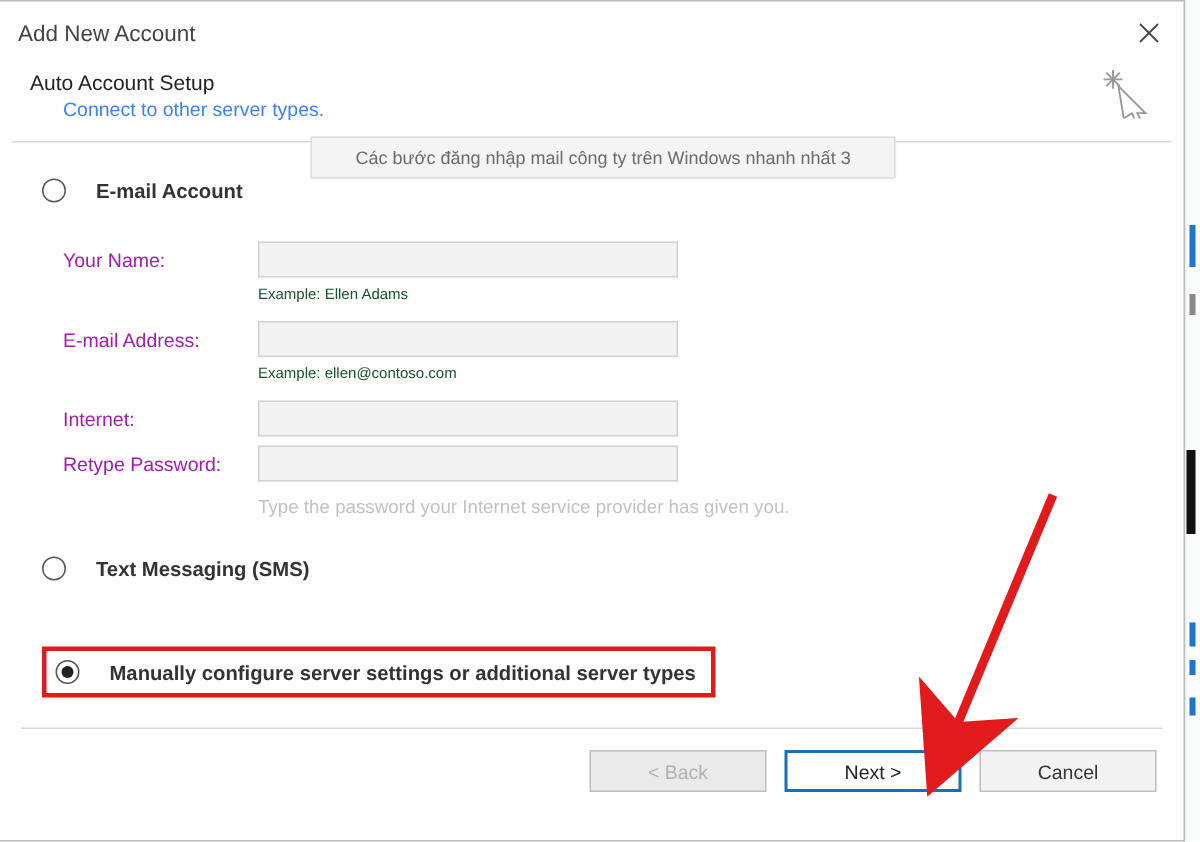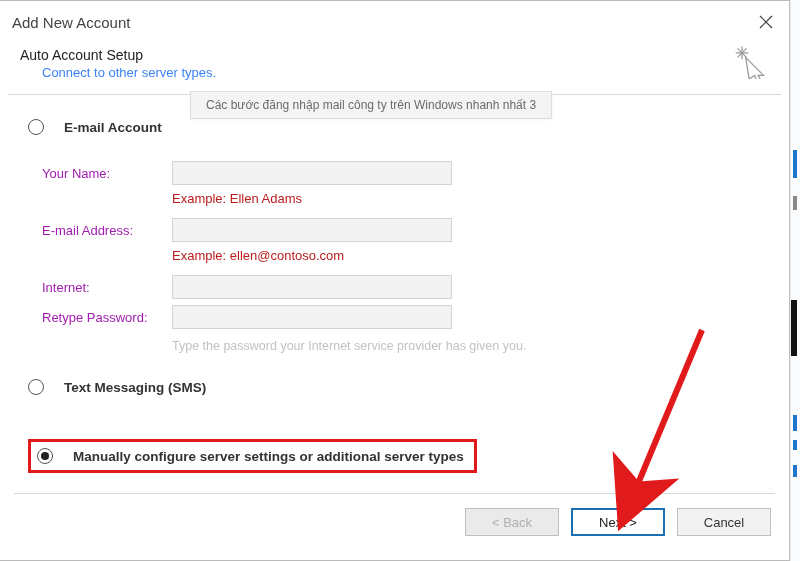--- a/index.html
+++ b/index.html
@@ -63,25 +63,25 @@
     width: 36px;
     height: 36px;
   }
   .cursor-star svg { stroke: #999; fill: none; stroke-width: 1.4; }
   .divider {
     border-top: 1px solid #d8d8d8;
     margin: 0 8px;
   }
   .tooltip {
     position: absolute;
-    left: 190px;
+    left: 207px;
     top: 90px;
     background: #f4f4f4;
     border: 1px solid #ddd;
-    padding: 6px 15px;
+    padding: 6px 29px;
     font-size: 12px;
     color: #6b6b6b;
     z-index: 50;
     box-shadow: 0 1px 2px rgba(0,0,0,0.05);
   }
   .content {
     padding: 24px 20px 14px 28px;
     position: relative;
   }
   .radio-row {
@@ -127,22 +127,22 @@
   }
   .form-input {
     width: 280px;
     height: 24px;
     border: 1px solid #d3d3d3;
     background: #f3f3f3;
     padding: 2px 6px;
   }
   .example {
     margin-left: 130px;
-    font-size: 13px;
-    color: #b91c1c;
+    font-size: 10px;
+    color: #14532d;
     margin-bottom: 12px;
   }
   .pwd-hint {
     margin-left: 130px;
     font-size: 12.5px;
     color: #c2c2c2;
     margin-top: 10px;
   }
   .manual-box {
     display:inline-flex;
@@ -156,21 +156,21 @@
     border-top: 1px solid #d8d8d8;
     margin: 6px 14px 0 14px;
   }
   .footer {
     display:flex;
     justify-content:flex-end;
     gap: 12px;
     padding: 14px 18px;
   }
   .btn {
-    width: 94px;
+    width: 118px;
     height: 28px;
     display:flex;
     align-items:center;
     justify-content:center;
     font-size: 13px;
     border: 1px solid #bfbfbf;
     background: #f2f2f2;
     cursor: pointer;
   }
   .btn.disabled {

